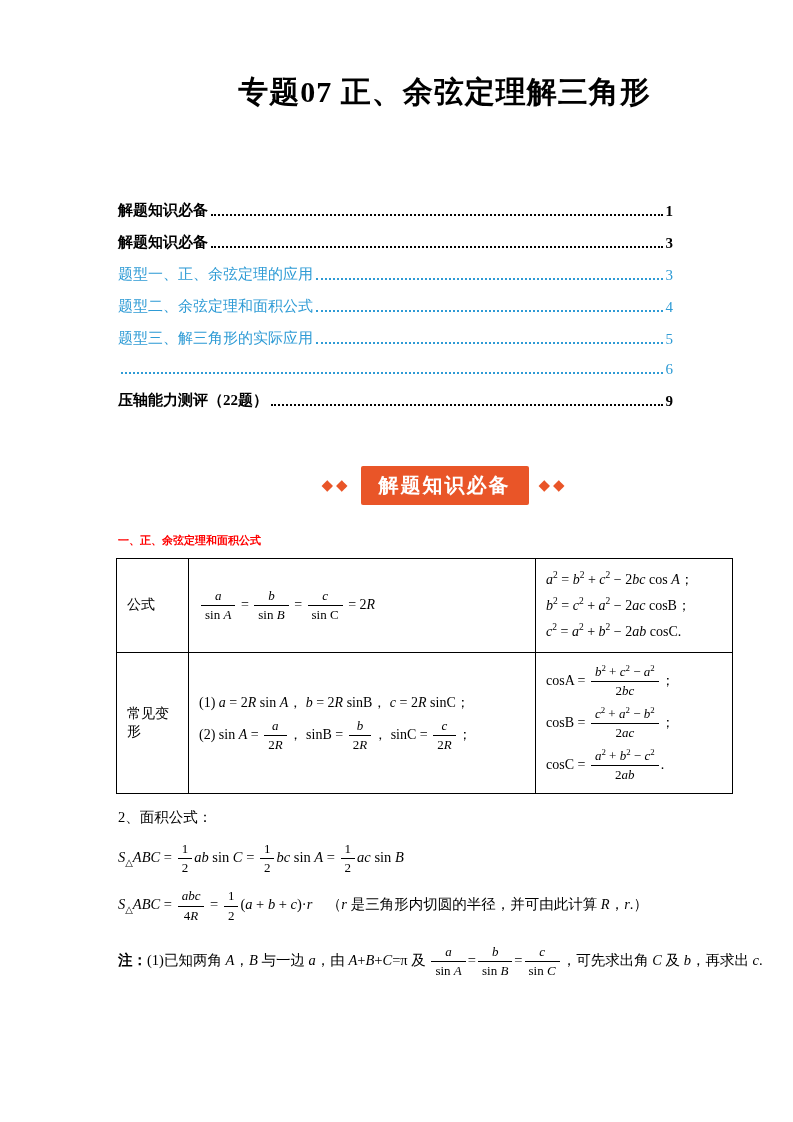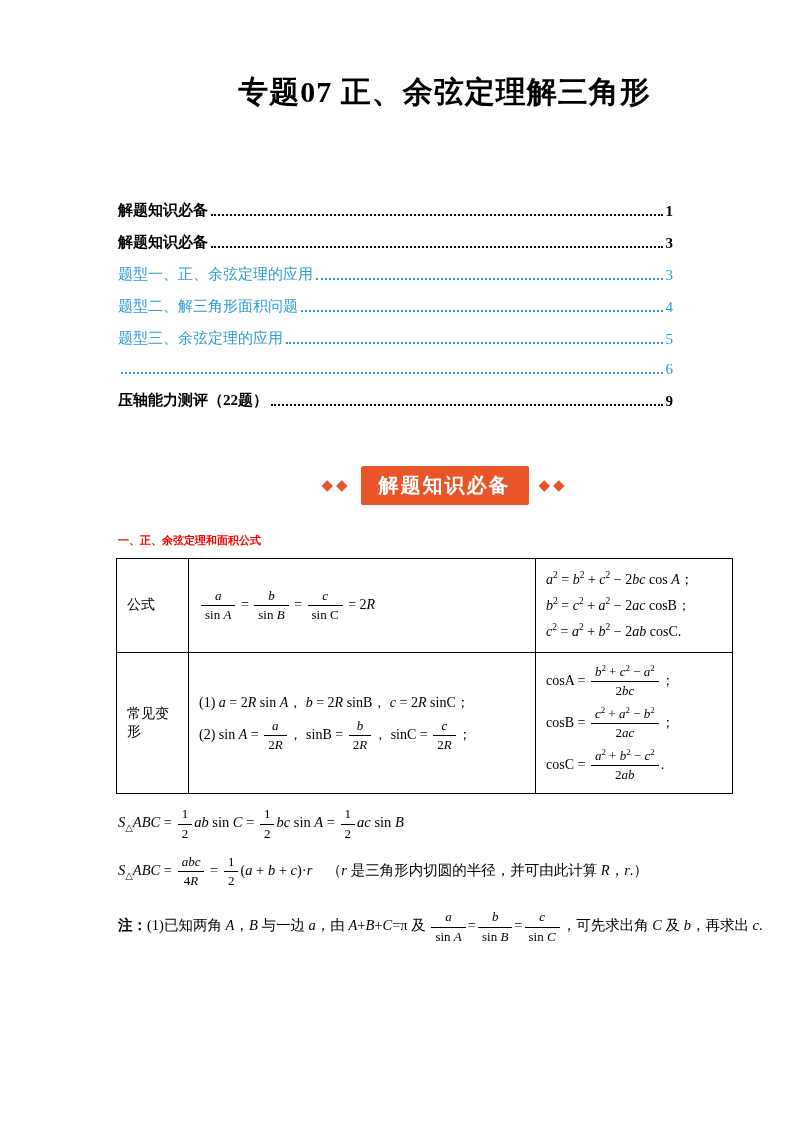--- a/index.html
+++ b/index.html
@@ -81,26 +81,26 @@
       <span class="toc-label">解题知识必备</span>
       <span class="leader"></span>
       <span class="toc-page">3</span>
     </div>
     <div class="toc-row blue">
       <span class="toc-label">题型一、正、余弦定理的应用</span>
       <span class="leader"></span>
       <span class="toc-page">3</span>
     </div>
     <div class="toc-row blue">
-      <span class="toc-label">题型二、解三角形面积问题</span>
+      <span class="toc-label">题型二、余弦定理和面积公式</span>
       <span class="leader"></span>
       <span class="toc-page">4</span>
     </div>
     <div class="toc-row blue">
-      <span class="toc-label">题型三、余弦定理的应用</span>
+      <span class="toc-label">题型三、解三角形的实际应用</span>
       <span class="leader"></span>
       <span class="toc-page">5</span>
     </div>
     <div class="toc-row blue">
       <span class="leader"></span>
       <span class="toc-page">6</span>
     </div>
     <div class="toc-row bold">
       <span class="toc-label">压轴能力测评（22题）</span>
       <span class="leader"></span>
@@ -138,17 +138,18 @@
       </td>
       <td class="c3">
         <div class="fline">cosA = <span class="frac"><span class="nu"><i>b</i><sup>2</sup> + <i>c</i><sup>2</sup> − <i>a</i><sup>2</sup></span><span class="de">2<i>bc</i></span></span>；</div>
         <div class="fline">cosB = <span class="frac"><span class="nu"><i>c</i><sup>2</sup> + <i>a</i><sup>2</sup> − <i>b</i><sup>2</sup></span><span class="de">2<i>ac</i></span></span>；</div>
         <div class="fline">cosC = <span class="frac"><span class="nu"><i>a</i><sup>2</sup> + <i>b</i><sup>2</sup> − <i>c</i><sup>2</sup></span><span class="de">2<i>ab</i></span></span>.</div>
       </td>
     </tr>
   </tbody>
     </table>
 
+  <p class="para">2、面积公式：</p>
   <p class="para formula-para"><i>S</i><sub>△</sub><i>ABC</i> = <span class="frac"><span class="nu">1</span><span class="de">2</span></span><i>ab</i> sin <i>C</i> = <span class="frac"><span class="nu">1</span><span class="de">2</span></span><i>bc</i> sin <i>A</i> = <span class="frac"><span class="nu">1</span><span class="de">2</span></span><i>ac</i> sin <i>B</i></p>
   <p class="para formula-para"><i>S</i><sub>△</sub><i>ABC</i> = <span class="frac"><span class="nu"><i>abc</i></span><span class="de">4<i>R</i></span></span> = <span class="frac"><span class="nu">1</span><span class="de">2</span></span>(<i>a</i> + <i>b</i> + <i>c</i>)·<i>r</i>　（<i>r</i> 是三角形内切圆的半径，并可由此计算 <i>R</i>，<i>r</i>.）</p>
   <p class="para formula-para note-para"><b>注：</b>(1)已知两角 <i>A</i>，<i>B</i> 与一边 <i>a</i>，由 <i>A</i>+<i>B</i>+<i>C</i>=π 及 <span class="frac"><span class="nu"><i>a</i></span><span class="de">sin <i>A</i></span></span>=<span class="frac"><span class="nu"><i>b</i></span><span class="de">sin <i>B</i></span></span>=<span class="frac"><span class="nu"><i>c</i></span><span class="de">sin <i>C</i></span></span>，可先求出角 <i>C</i> 及 <i>b</i>，再求出 <i>c</i>.</p>
 
 </div>
 
 </body></html>

